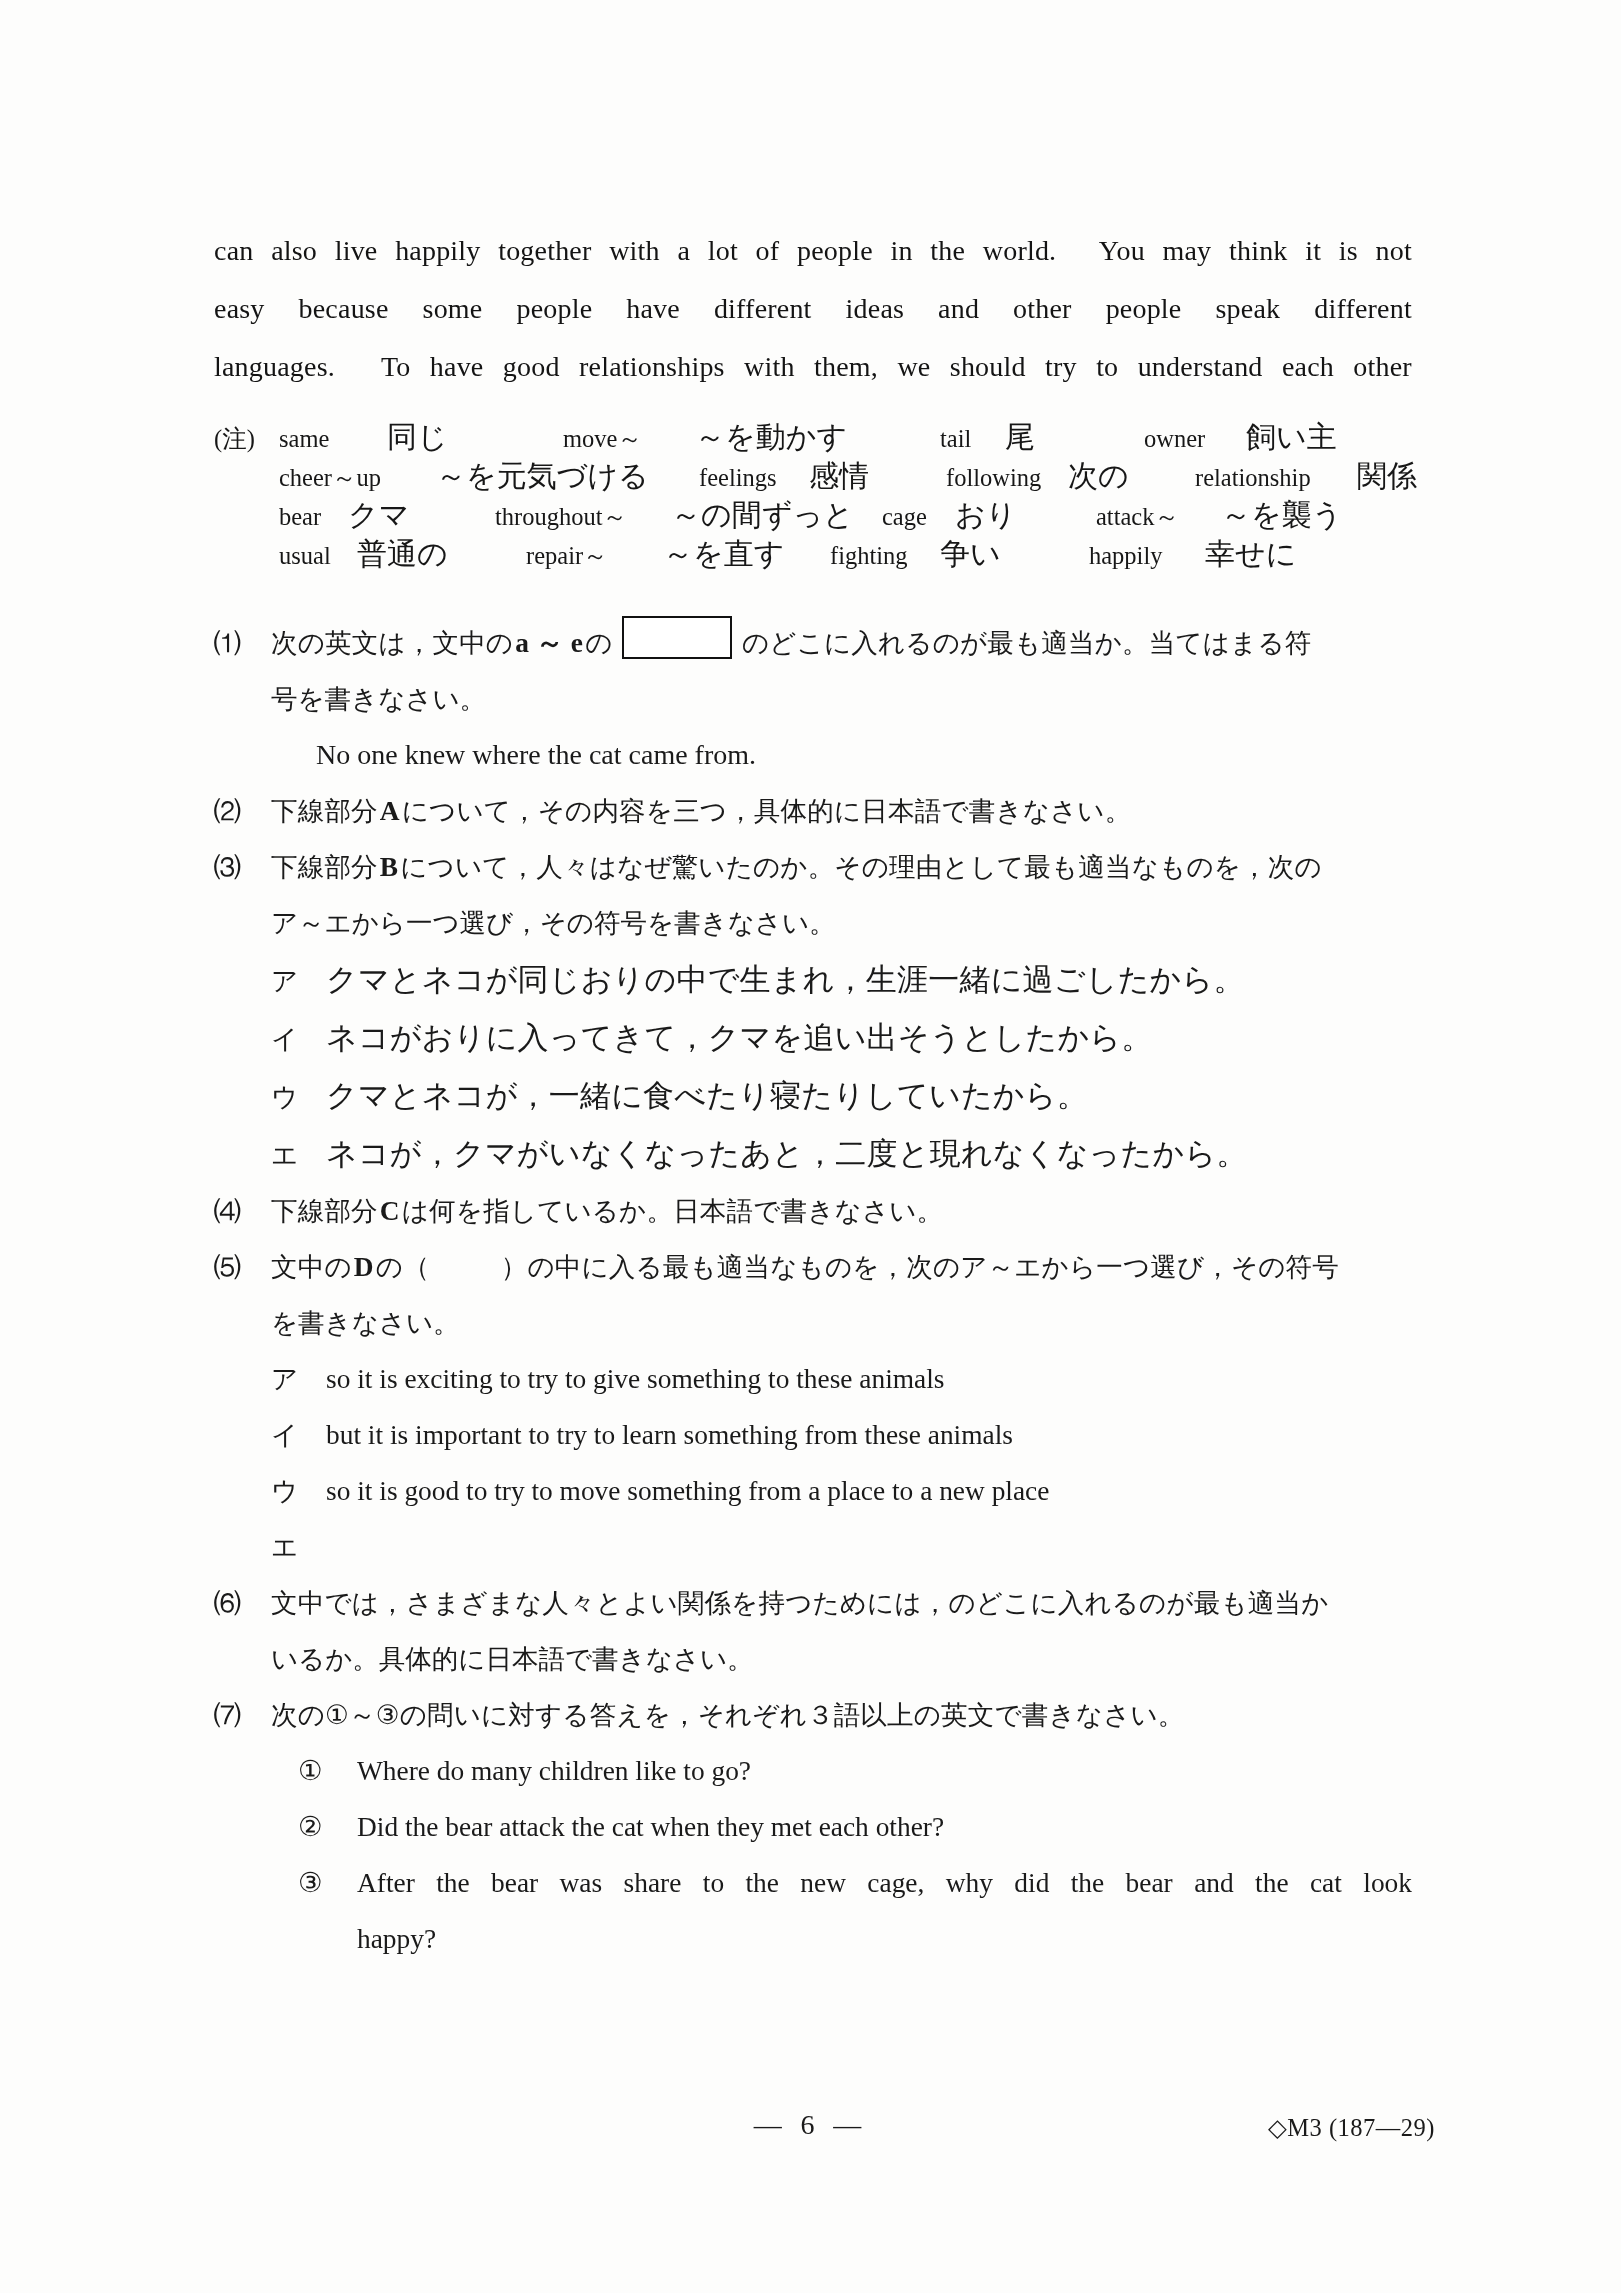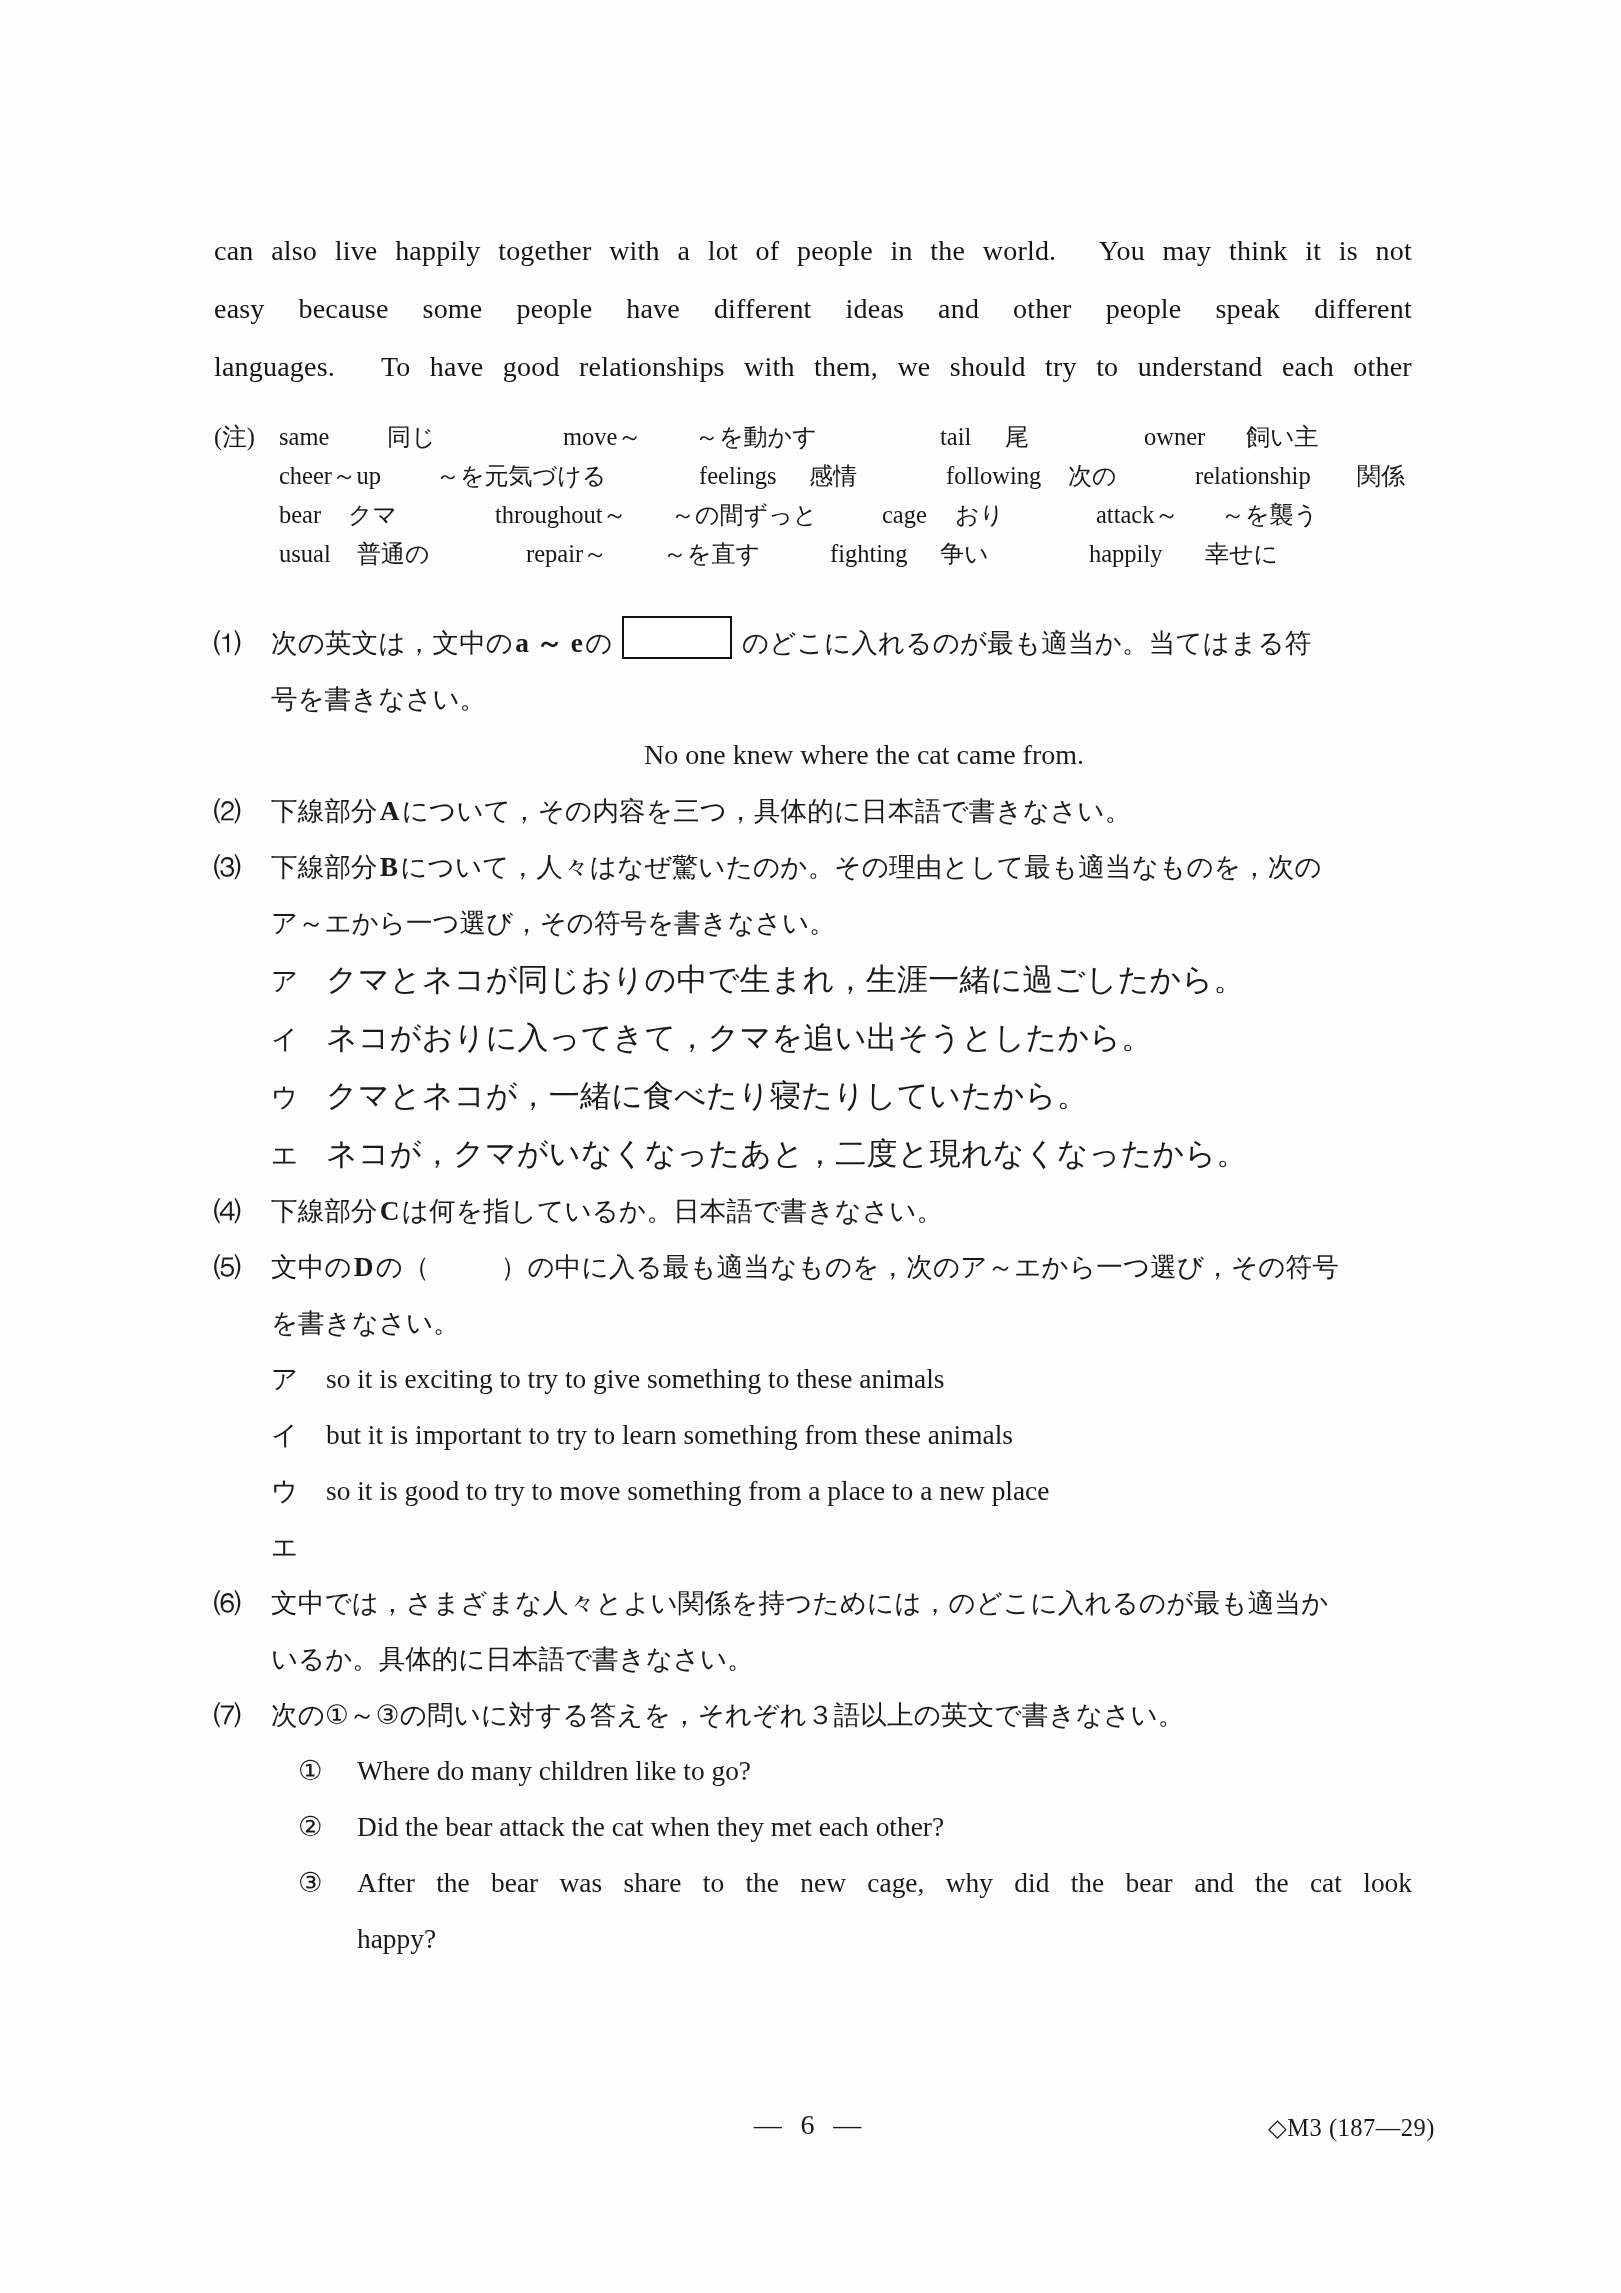--- a/index.html
+++ b/index.html
@@ -63,21 +63,21 @@
     align-items: baseline;
     white-space: nowrap;
   }
   .notes-label {
     width: 65px;
     flex: 0 0 65px;
     font-size: 24.5px;
   }
   .notes-items { display: flex; align-items: baseline; }
   .note-en { font-family: "Liberation Serif", serif; }
-  .note-jp { font-family: Liberation Mono, monospace; font-size: 24px; }
+  .note-jp { font-family: Liberation Sans, sans-serif; font-size: 30px; }
 
   
   .qblock { margin-top: 15.7px; }
   .q {
     display: flex;
     align-items: flex-start;
     font-size: 27.4px;
     line-height: 56px;
   }
   .q-num {
@@ -116,21 +116,20 @@
     line-height: 56px;
     margin-left: 57px;
   }
 
   
   .en-sentence {
     font-family: "Liberation Serif", serif;
     font-size: 28px;
     line-height: 56px;
     margin-left: 102px;
-    text-align: center;
   }
 
   
   .choice {
     display: flex;
     align-items: baseline;
     margin-left: 57px;
     line-height: 56px;
   }
   .choice-mark {

